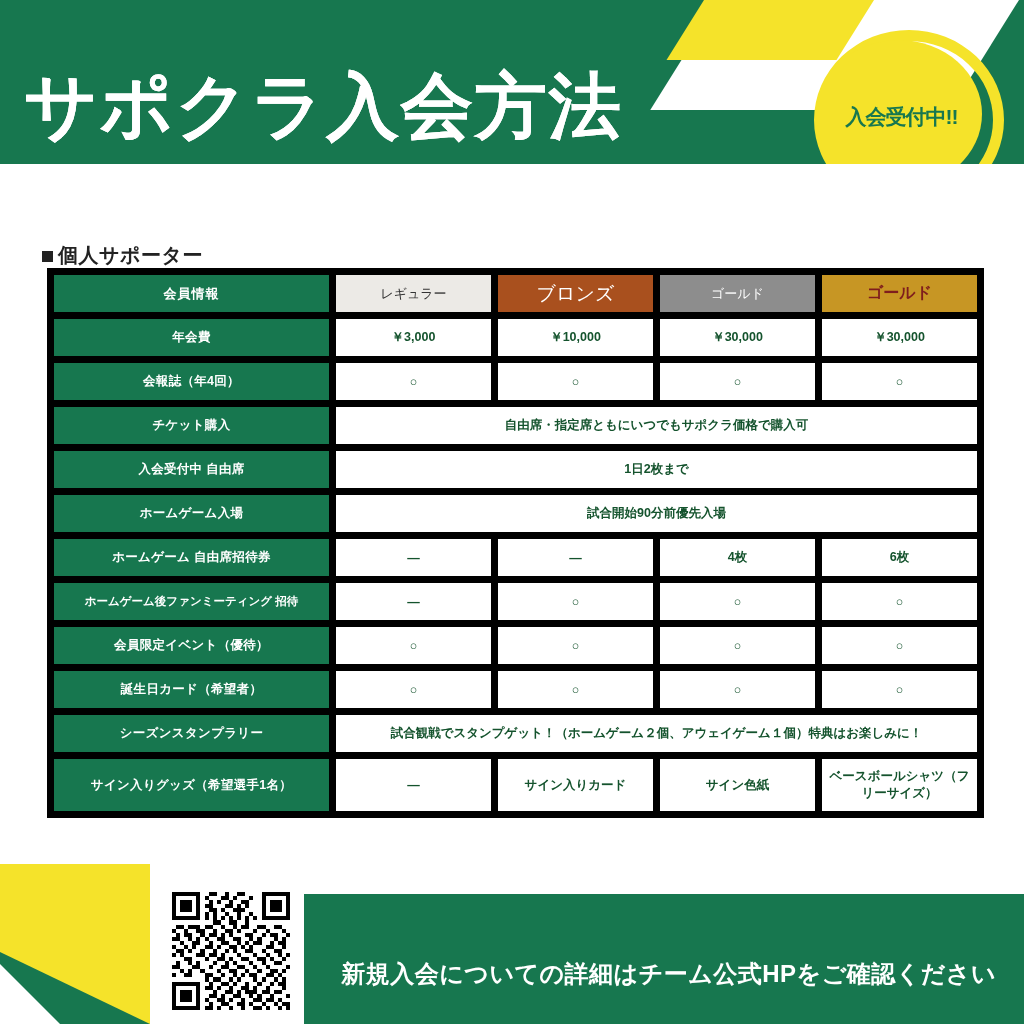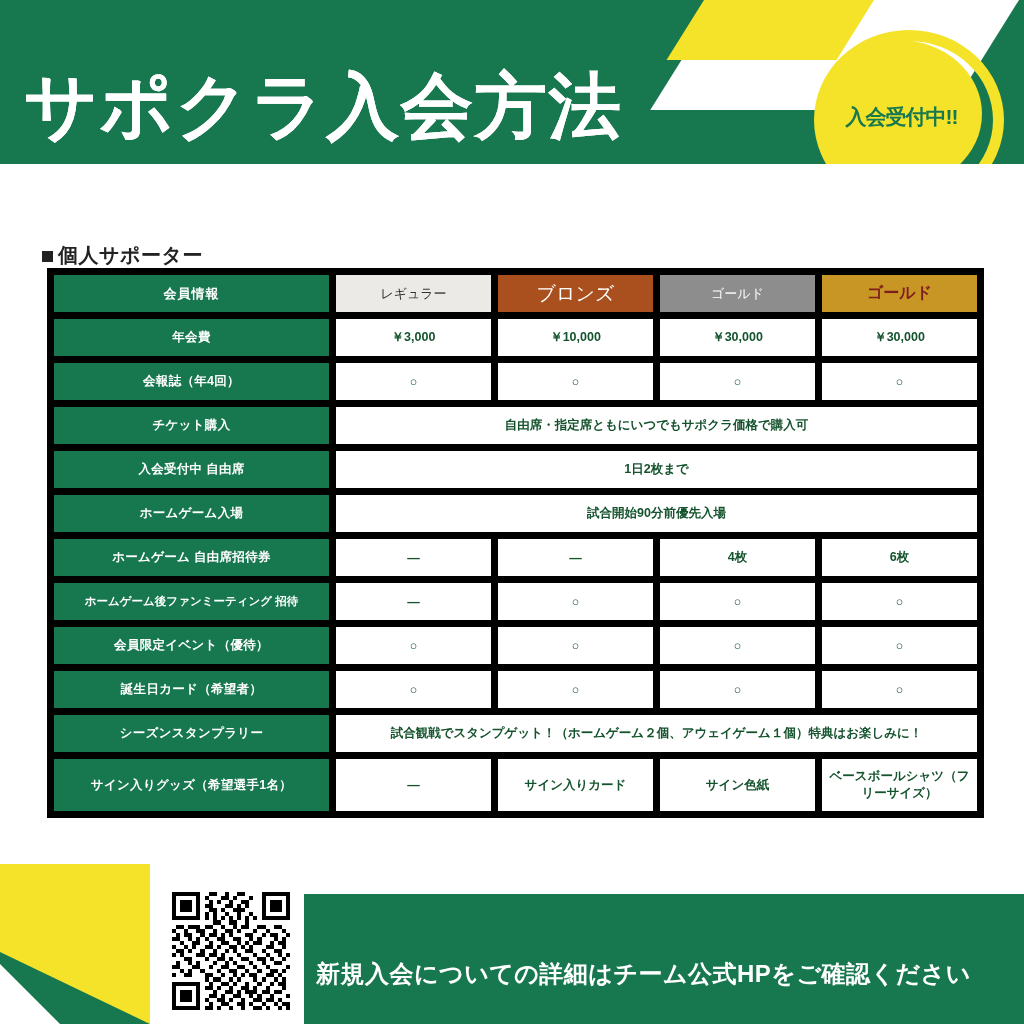--- a/index.html
+++ b/index.html
@@ -241,21 +241,21 @@
     bottom: 0;
     width: 720px;
     height: 130px;
     background: #17774f;
   }
   .footer-text {
     position: absolute;
     right: 28px;
     bottom: 34px;
     width: 680px;
-    text-align: left;
+    text-align: right;
     color: #ffffff;
     font-size: 24px;
     font-weight: bold;
     letter-spacing: 0.5px;
   }
   .qr {
     position: absolute;
     left: 172px;
     bottom: 14px;
     width: 118px;

